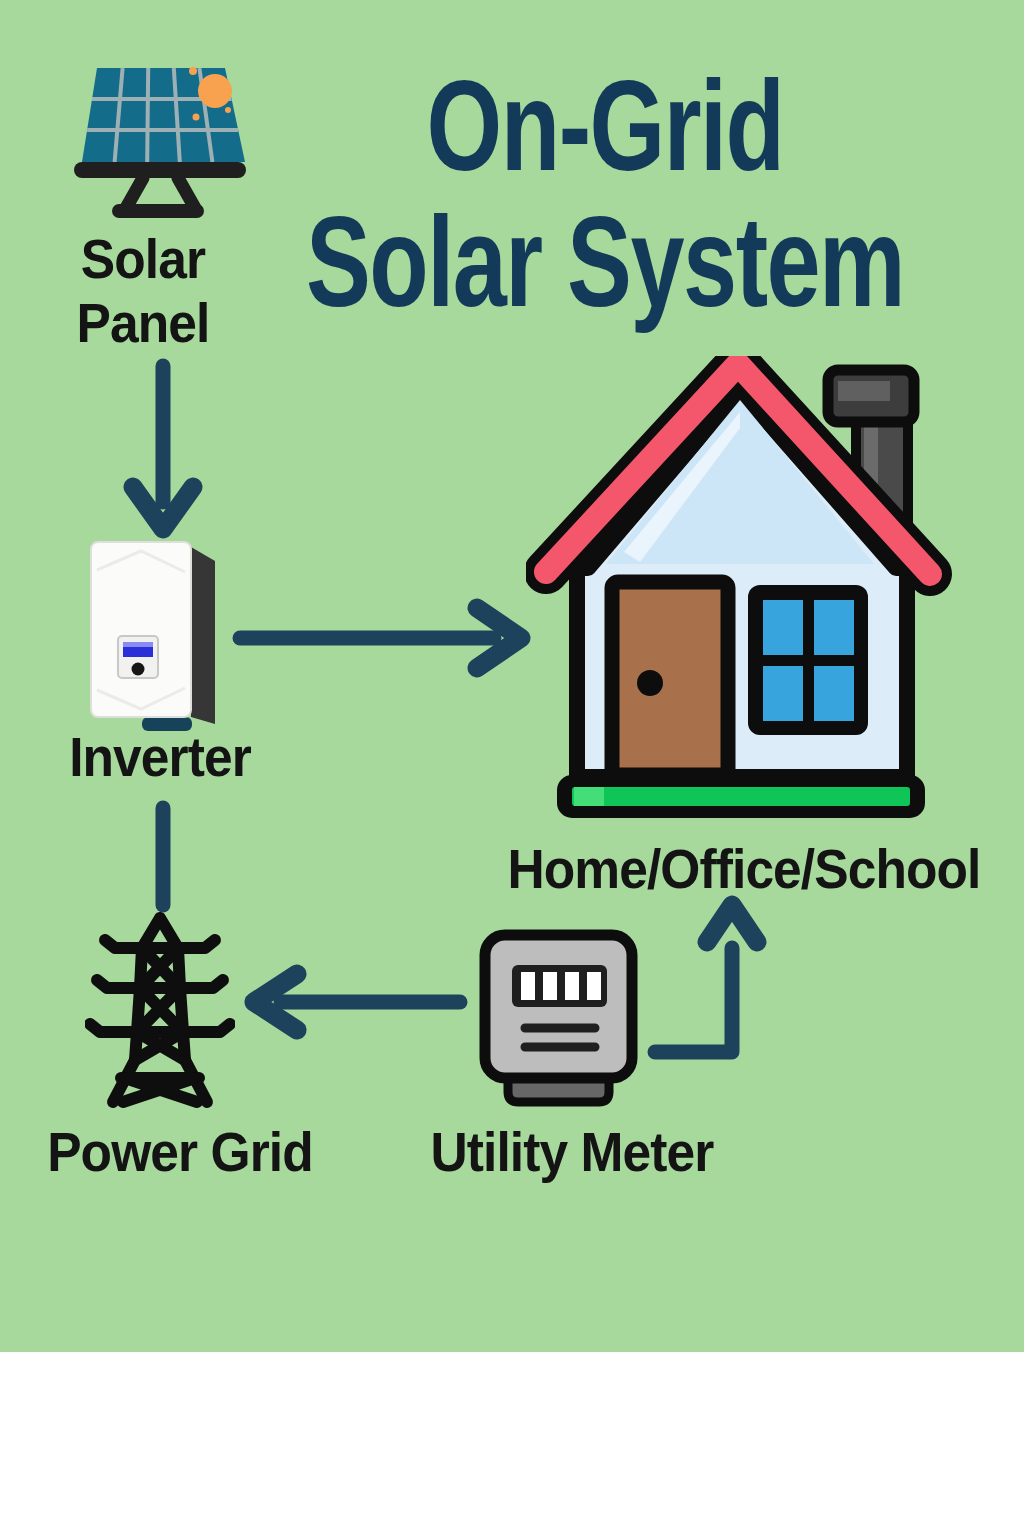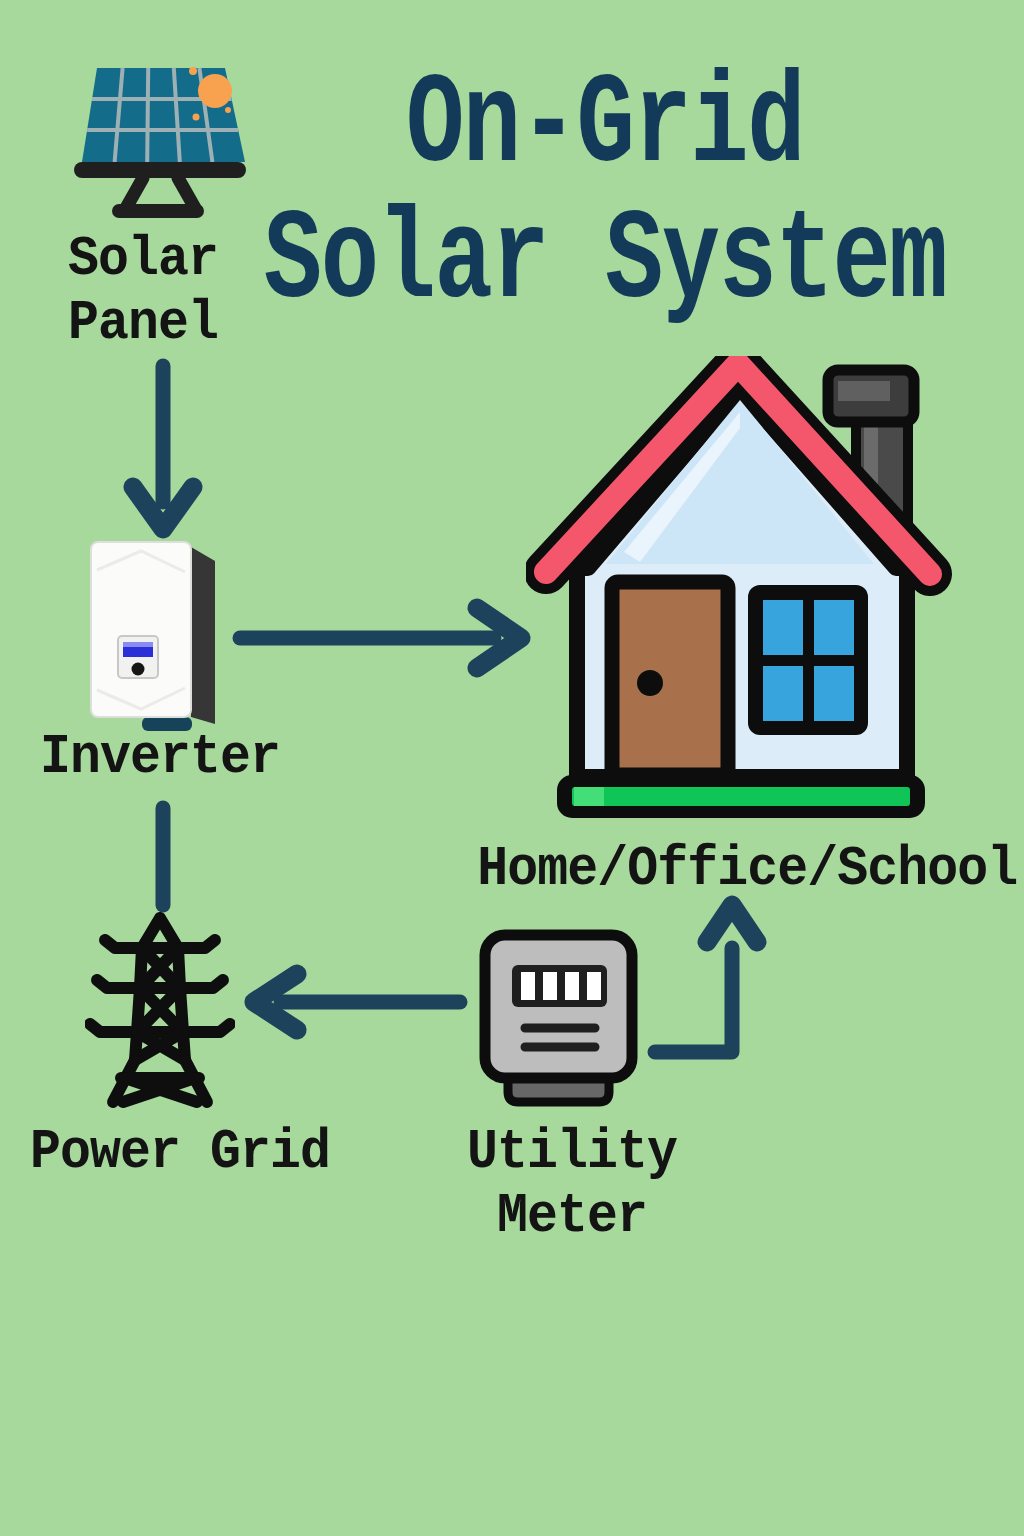--- a/index.html
+++ b/index.html
@@ -1,19 +1,19 @@
 <!DOCTYPE html>
 <html style="--background: #a7d99d; --title: #133a58; --label: #141414; --arrow: #1c425c; --panel-teal: #146c8b; --sun-orange: #f8a14f; --roof-red: #f4566b; --house-blue: #dcecf8; --door-brown: #a9714b; --window-blue: #38a4de; --base-green: #10c557; --meter-gray: #bdbdbd;"><head>
 <meta charset="utf-8">
 <style>
   html,body { margin:0; padding:0; }
   .canvas {
-    position:relative; width:1024px; height:1536px;
+    position:relative; width:1024px; height:1352px;
     background: var(--background, #a7d99d);
-    font-family:Liberation Mono, monospace;
+    font-family:Liberation Sans, sans-serif;
     overflow:hidden;
   }
   .abs { position:absolute; }
   .title {
     position:absolute; left:105px; top:58px; width:1000px;
     text-align:center; font-weight:700; font-size:128px; line-height:136px;
     color:var(--title, #133a58); letter-spacing:-2px;
     transform:scaleX(.76); transform-origin:50% 0;
   }
   .node-label {

